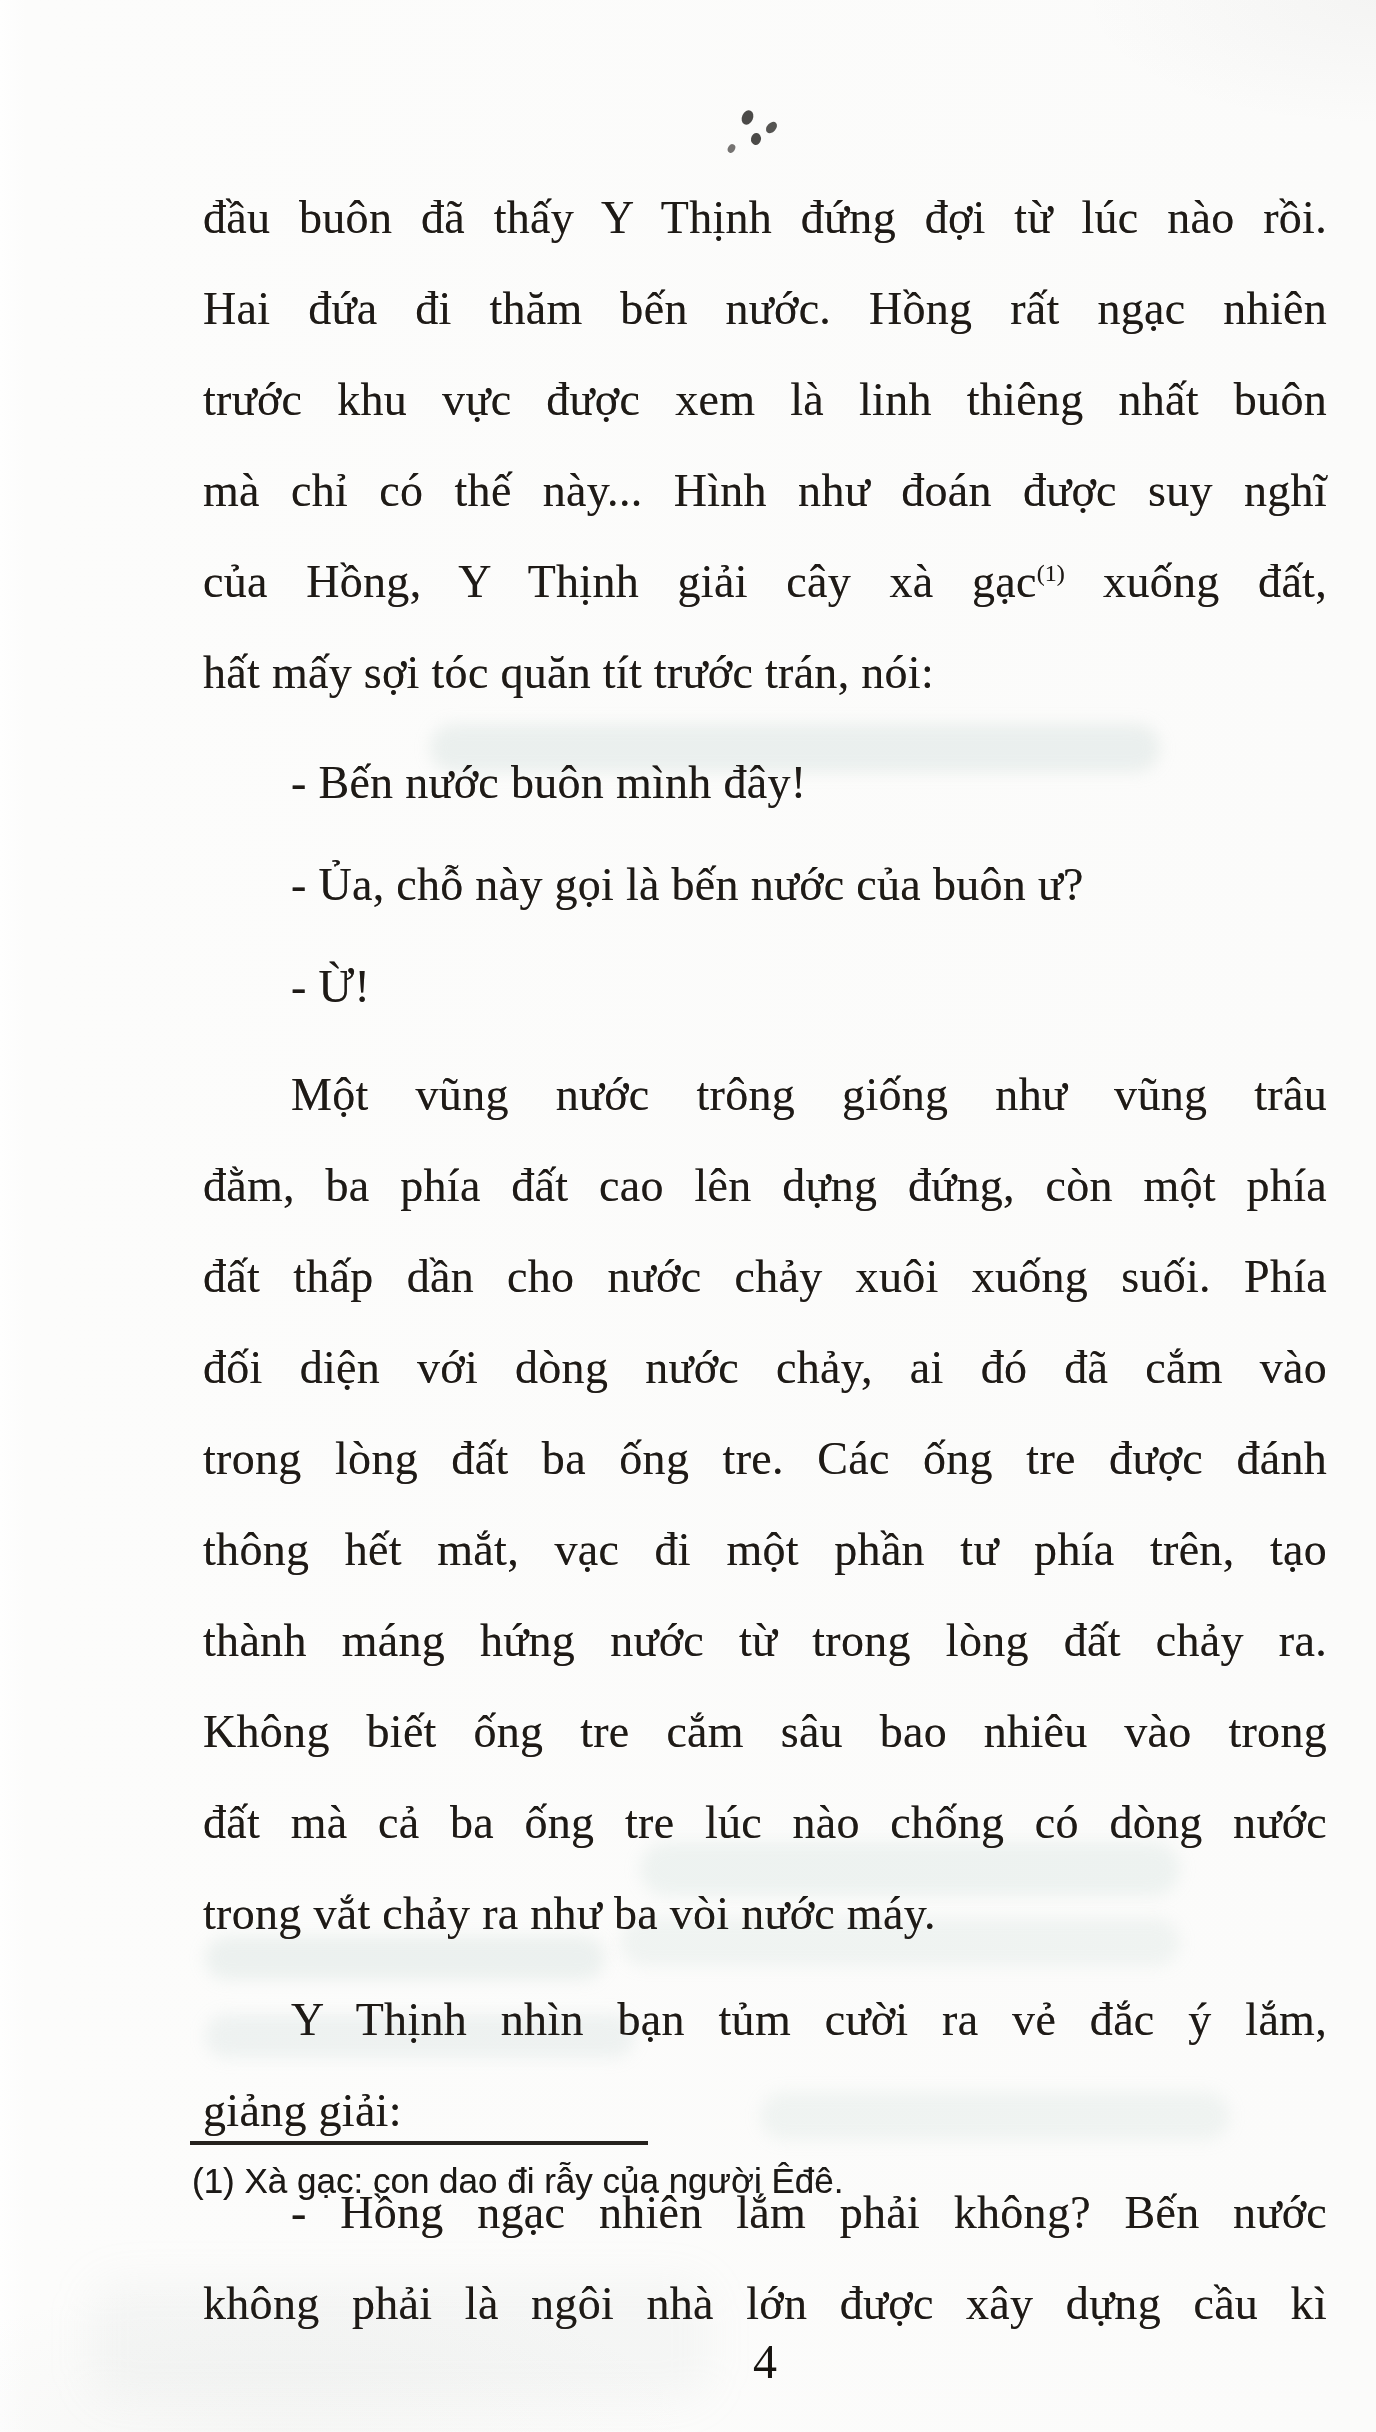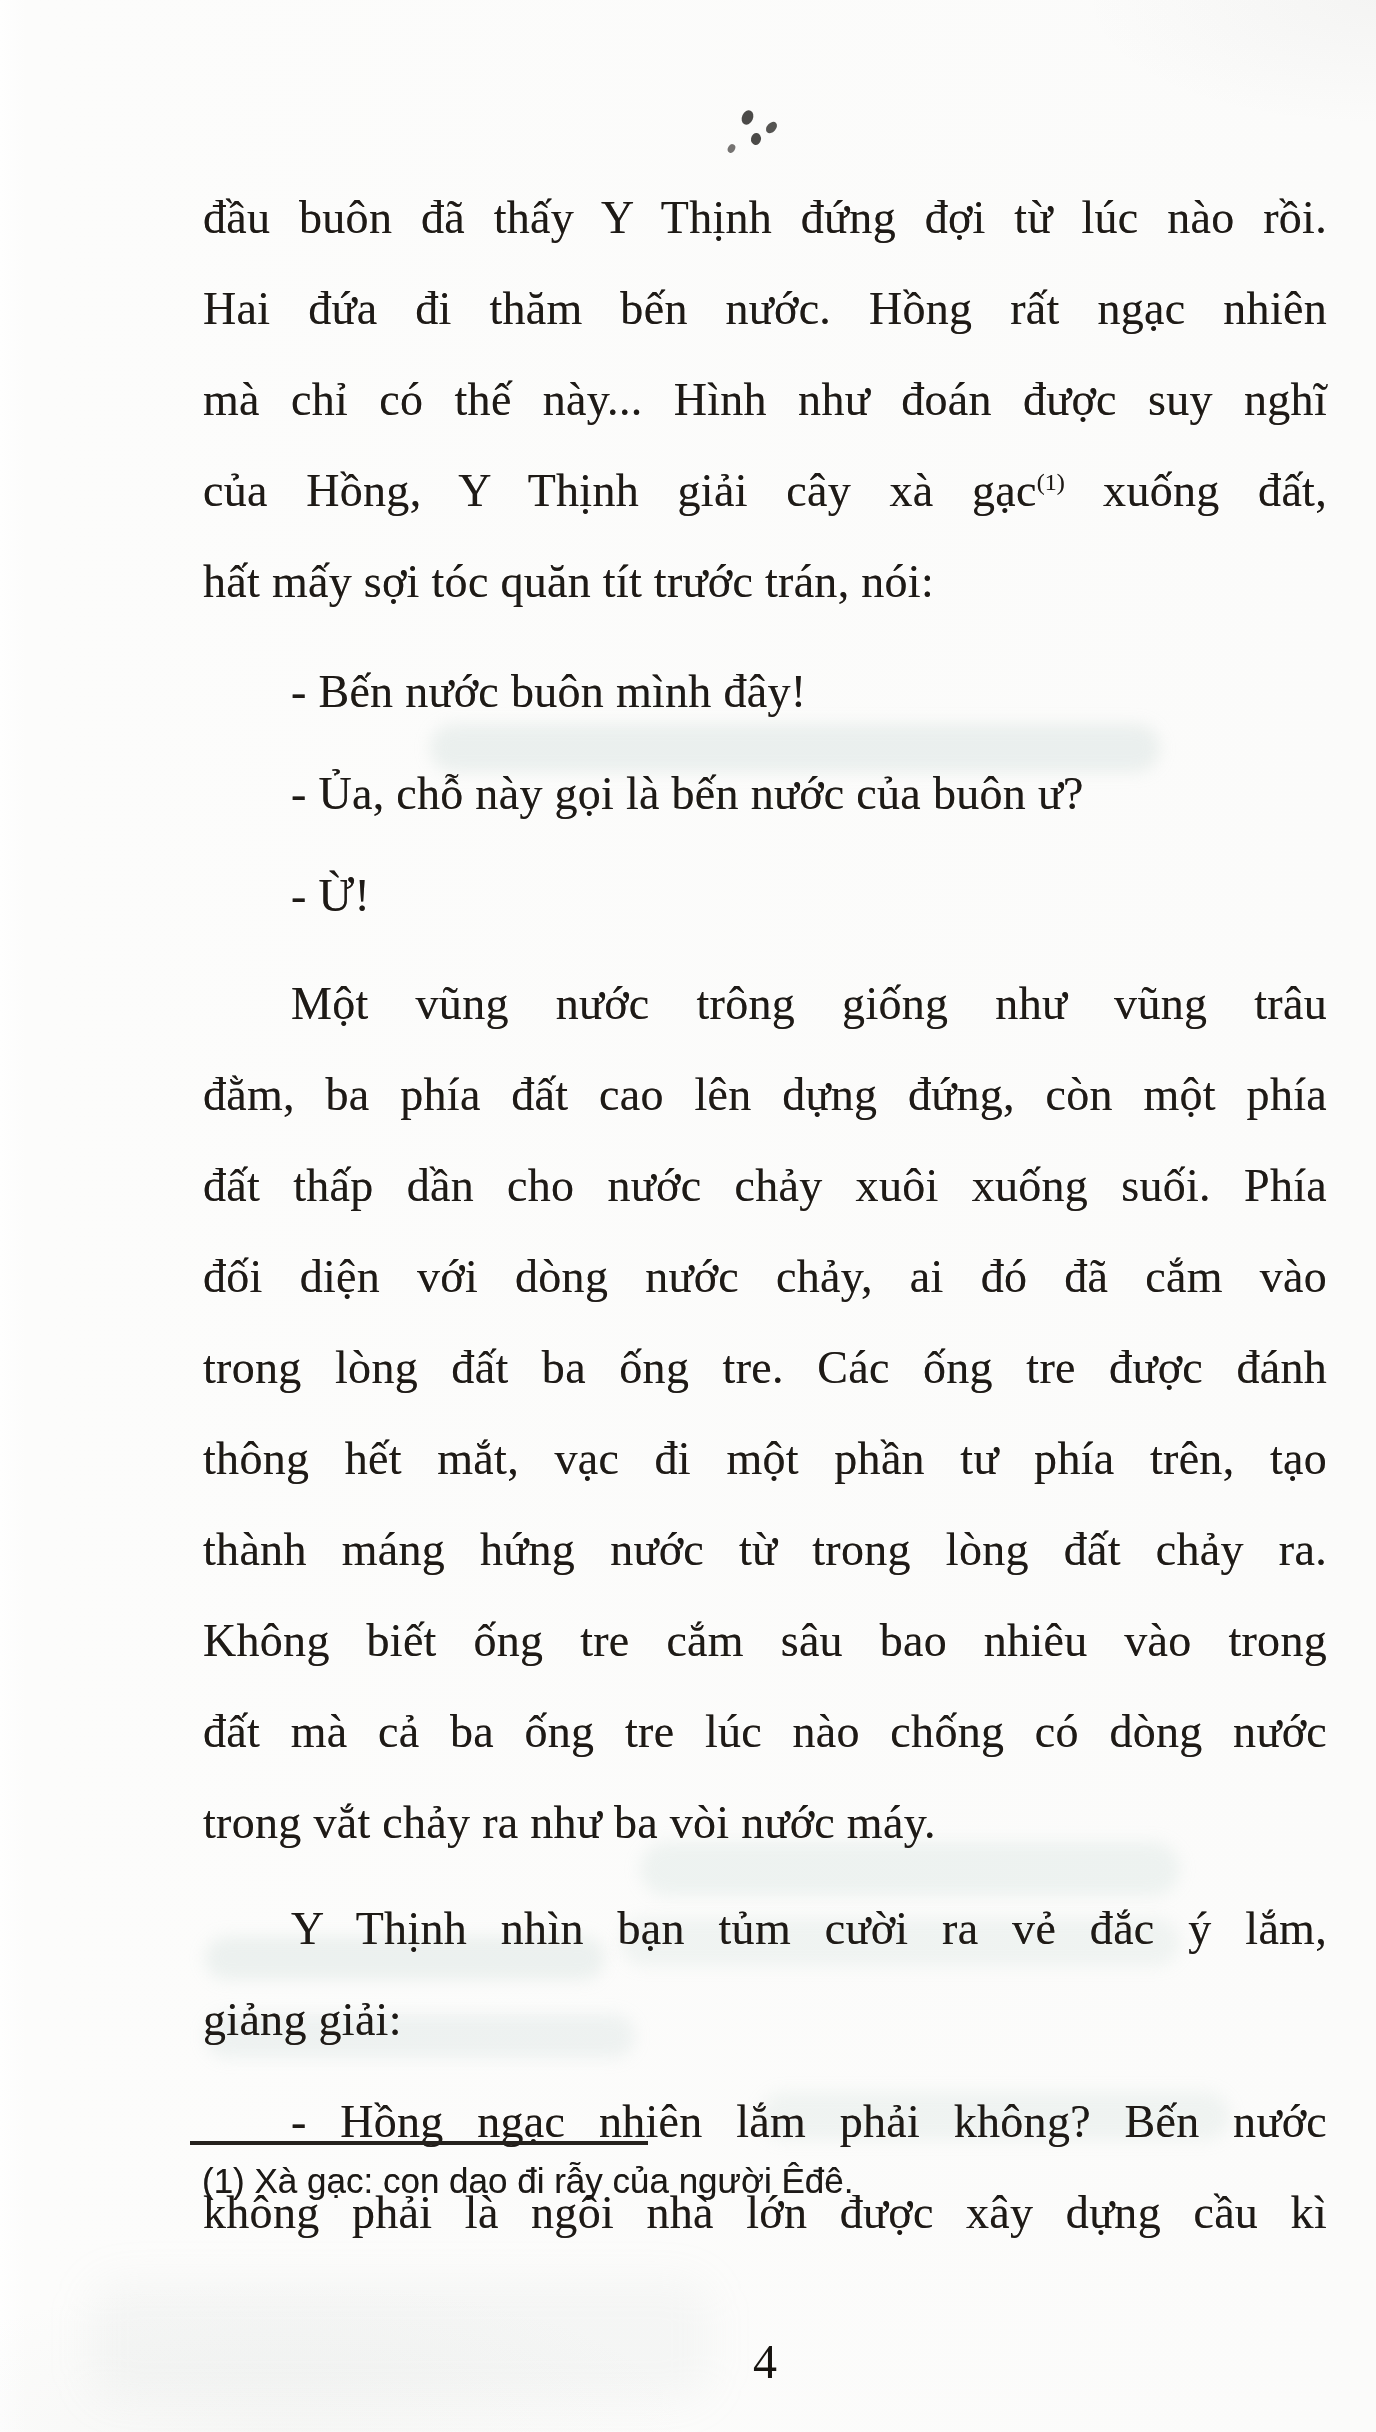--- a/index.html
+++ b/index.html
@@ -25,21 +25,21 @@
   }
   .j{text-align:justify;text-align-last:justify;text-justify:inter-word;}
   .ind{padding-left:88px;}
   .gap1{margin-top:30px;font-family:Liberation Serif, serif;}
   .gap2{margin-top:24px;}
   .gapA{margin-top:32px;}
   .gapB{margin-top:28px;}
   sup.fn-ref{font-size:24px;line-height:0;vertical-align:super;letter-spacing:0;}
   .fn-rule{position:absolute;left:190px;top:2141px;width:458px;height:4px;background:#26221e;}
   .footnote{
-    position:absolute;left:202px;top:2158px;width:1100px;margin:0;
+    position:absolute;left:192px;top:2158px;width:1100px;margin:0;
     font-family:"Liberation Sans","DejaVu Sans",sans-serif;
     font-size:35px;line-height:46px;color:#1c1916;
     text-shadow:0 0 0.5px rgba(28,25,22,0.5);
   }
   .page-num{
     position:absolute;left:190px;top:2332px;width:1150px;margin:0;
     text-align:center;font-size:48px;line-height:60px;color:#16130f;
   }
   
   .dot{position:absolute;background:#2c2a28;border-radius:50%;}
@@ -77,20 +77,21 @@
     <div class="bleed b3"></div>
     <div class="bleed b4"></div>
     <div class="bleed b5"></div>
     <div class="bleed b6"></div>
     <div class="bleed b7"></div>
   </div>
 
   <main class="text-block">
     <p class="ln j">đầu buôn đã thấy Y Thịnh đứng đợi từ lúc nào rồi.</p>
     <p class="ln j">Hai đứa đi thăm bến nước. Hồng rất ngạc nhiên</p>
+    <p class="ln j">trước khu vực được xem là linh thiêng nhất buôn</p>
     <p class="ln j">mà chỉ có thế này... Hình như đoán được suy nghĩ</p>
     <p class="ln j"><span>của Hồng, Y Thịnh giải cây xà gạc</span><sup class="fn-ref">(1)</sup><span> xuống đất,</span></p>
     <p class="ln">hất mấy sợi tóc quăn tít trước trán, nói:</p>
     <p class="ln ind gapA">- Bến nước buôn mình đây!</p>
     <p class="ln ind gap2">- Ủa, chỗ này gọi là bến nước của buôn ư?</p>
     <p class="ln ind gap2">- Ừ!</p>
     <p class="ln ind j gap1">Một vũng nước trông giống như vũng trâu</p>
     <p class="ln j">đằm, ba phía đất cao lên dựng đứng, còn một phía</p>
     <p class="ln j">đất thấp dần cho nước chảy xuôi xuống suối. Phía</p>
     <p class="ln j">đối diện với dòng nước chảy, ai đó đã cắm vào</p>

